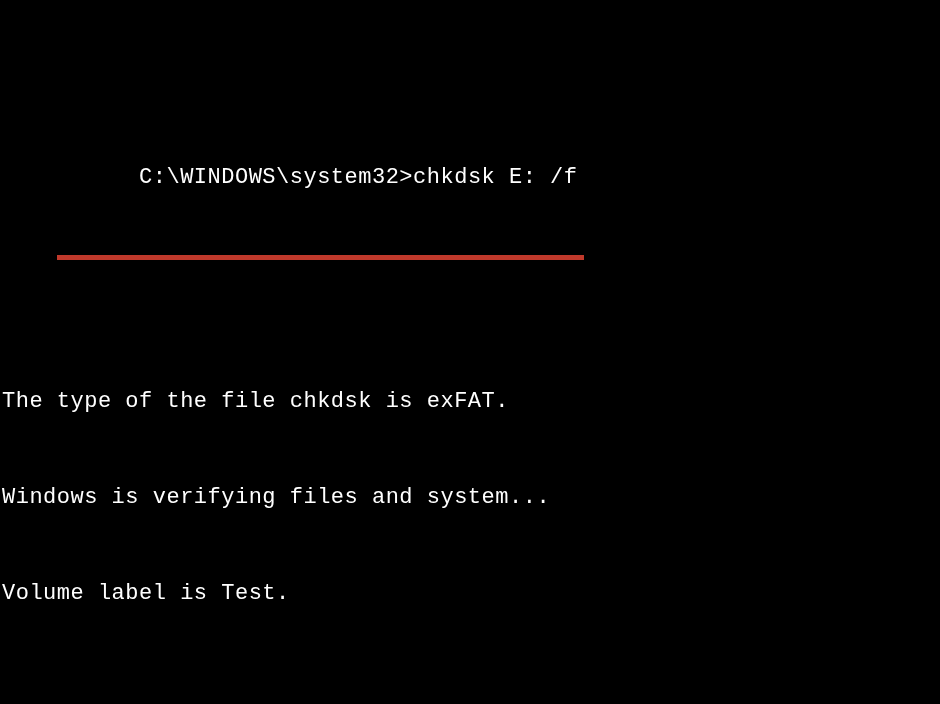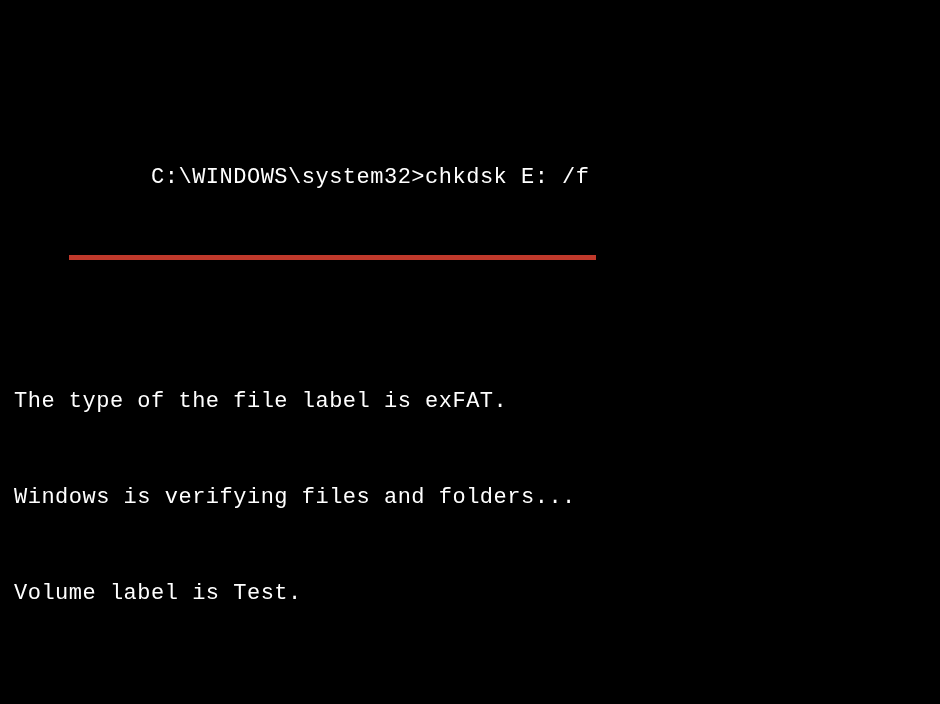--- a/index.html
+++ b/index.html
@@ -13,21 +13,21 @@
   .terminal {
     font-family: Consolas, "Courier New", monospace;
     font-size: 22px;
     line-height: 32px;
     color: #fff;
     letter-spacing: 0.5px;
     font-weight: 500;
     padding: 2px 0 0 2px;
     white-space: pre;
   }
-  .line { white-space: pre; margin-left: 12px; }
+  .line { white-space: pre; }
   .cmd-line { position: relative; display: inline-block; }
   .underline-red {
     position: absolute;
     left: 0;
     right: -6px;
     bottom: -3px;
     height: 5px;
     background: #c0392b;
   }
   .underline-red.top { bottom: -2px; }
@@ -37,22 +37,22 @@
 
 <div class="terminal">
 
   <div class="line">
     <span class="cmd-line">
       <span>C:\WINDOWS\system32&gt;</span><span>chkdsk E: /f</span>
       <span class="underline-red top"></span>
     </span>
   </div>
 
-  <div class="line">The type of the file label is exFAT.</div>
-  <div class="line">Windows is verifying files and folders...</div>
+  <div class="line">The type of the file chkdsk is exFAT.</div>
+  <div class="line">Windows is verifying files and system...</div>
   <div class="line">Volume label is Test.</div>
   
   
   
   
   
   
   
   
   

